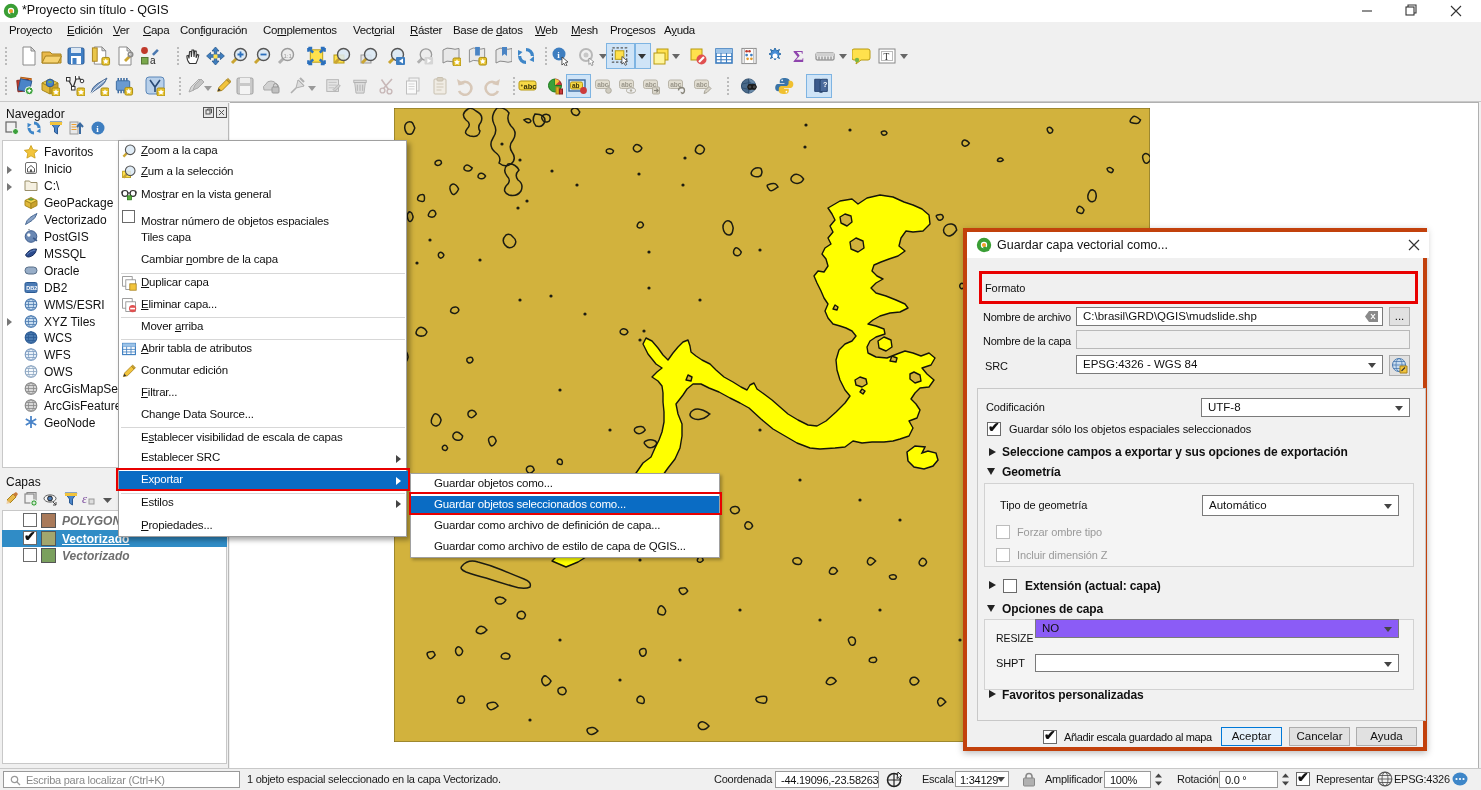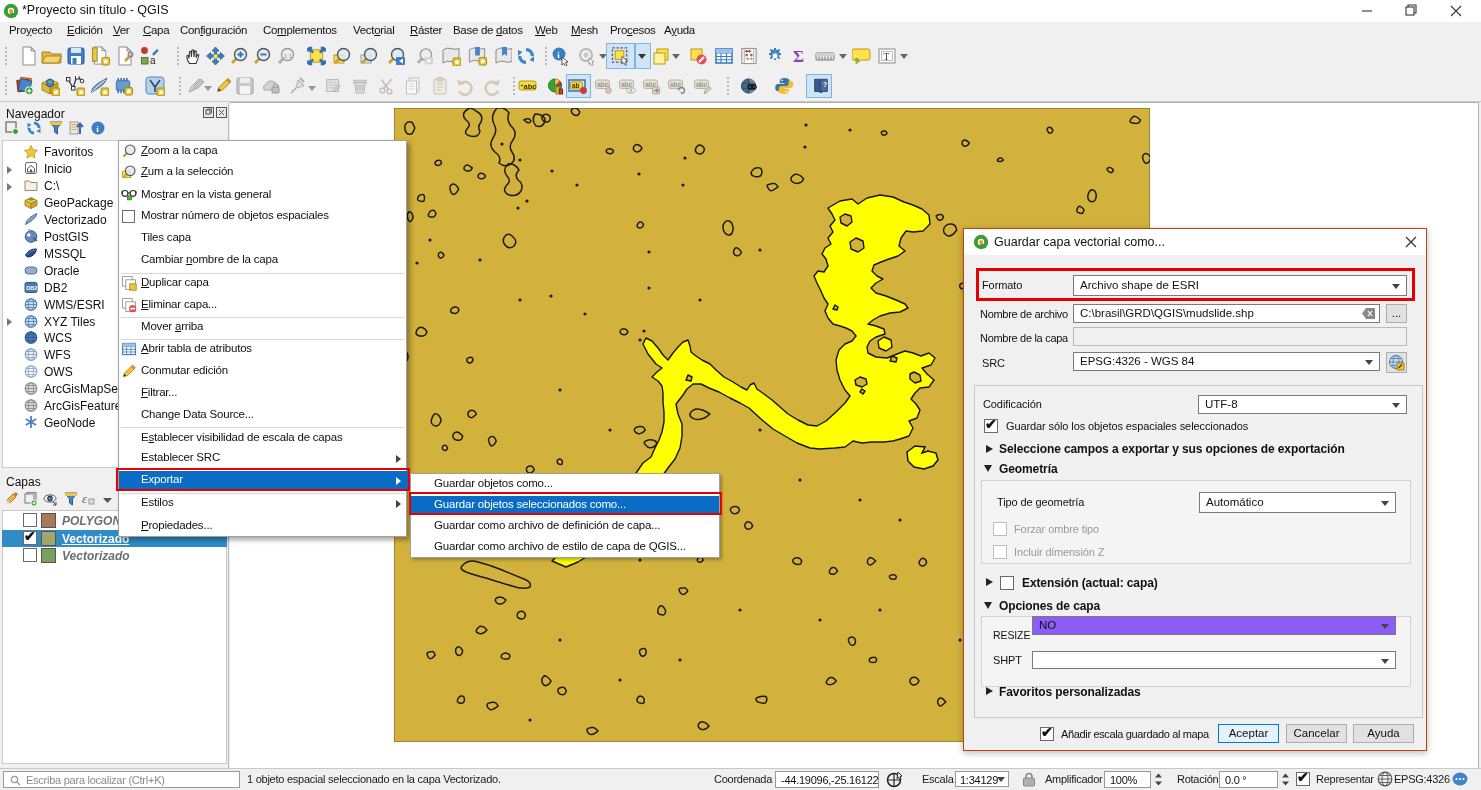--- a/index.html
+++ b/index.html
@@ -17,21 +17,21 @@
 .ptitle{position:absolute;font-size:12px;color:#111}
 #navtree{position:absolute;left:2px;top:37px;width:225px;height:328px;background:#fff;border:1px solid #c8c8c8}
 .trow{position:absolute;left:0;font-size:12px;color:#101010;white-space:nowrap}
 #layerlist{position:absolute;left:2px;top:407px;width:225px;height:254px;background:#fff;border:1px solid #c8c8c8}
 #canvas{left:230px;top:102px;width:1249px;height:666px;background:#fff;border-top:1px solid #b0b0b0;border-right:1px solid #b0b0b0}
 #ctxmenu{left:118px;top:140px;width:289px;height:397px;background:#fff;border:1px solid #a0a0a0;box-shadow:3px 3px 5px rgba(0,0,0,.35);font-size:11.5px;letter-spacing:-0.2px;color:#101010}
 .cmi{position:absolute;left:22px;white-space:nowrap}
 .csep{position:absolute;left:2px;width:284px;height:1px;background:#d7d7d7}
 .arr{position:absolute;width:0;height:0;border-left:5px solid #444;border-top:4px solid transparent;border-bottom:4px solid transparent}
 #submenu{left:410px;top:473px;width:310px;height:85px;background:#fff;border:1px solid #a0a0a0;box-shadow:2px 2px 3px rgba(0,0,0,.28);font-size:11.5px;letter-spacing:-0.2px;color:#101010}
-#dlg{left:963px;top:228px;width:464px;height:523px;background:#f0f0f0;border:1px solid #c2410c;box-shadow:0 2px 7px rgba(0,0,0,.28)}
+#dlg{left:963px;top:228px;width:464px;height:523px;background:#f0f0f0;border:4px solid #c2410c;box-shadow:0 2px 7px rgba(0,0,0,.28)}
 #dlgtitle{left:0;top:0;width:462px;height:26px;background:#fff;font-size:12.5px;color:#111}
 .lbl{position:absolute;font-size:11px;letter-spacing:-0.1px;color:#101010;white-space:nowrap}
 .combo{position:absolute;background:#fff;border:1px solid #7a7a7a;font-size:11.5px;color:#101010}
 .combo span{position:absolute;left:6px;top:3px;white-space:nowrap}
 .dn{position:absolute;right:6px;top:8px;width:0;height:0;border-top:5px solid #444;border-left:4px solid transparent;border-right:4px solid transparent}
 .cb{position:absolute;width:14px;height:14px;background:#fff;border:1px solid #6a6a6a}
 .cb.d{border-color:#bdbdbd}
 .chk{position:absolute;left:1px;top:-3px;font-size:14px;font-weight:bold;color:#111}
 .bold{font-weight:bold;font-size:12px}
 .gbox{position:absolute;border:1px solid #d2d2d2;background:#f4f4f4}
@@ -834,21 +834,21 @@
         <path d="M3 17 L8 12" stroke="#caa532" stroke-width="3"></path>
         <circle cx="11.5" cy="8.5" r="6" fill="#dbe9f4" fill-opacity="0.85" stroke="#555" stroke-width="1.4"></circle>
       </svg>
 <div class="cmi" style="top:46.7px">Mos<u>t</u>rar en la vista general</div>
 <svg class="abs" style="left:2px;top:45.69999999999999px" width="16" height="16" viewBox="0 0 20 20">
         <circle cx="5" cy="8" r="3.6" fill="none" stroke="#333" stroke-width="1.5"></circle>
         <circle cx="15" cy="8" r="3.6" fill="none" stroke="#333" stroke-width="1.5"></circle>
         <path d="M8.6 8 q1.4-1.5 2.8 0 M1.4 8 q-1-2 1-3 M18.6 8 q1-2-1-3" fill="none" stroke="#333" stroke-width="1.3"></path>
         <rect x="8" y="11" width="5" height="5" fill="#5aae3c" stroke="#2a7a1c"></rect>
       </svg>
-<div class="cmi" style="top:68px">Mostrar número de objetos espaciales</div>
+<div class="cmi" style="top:74px">Mostrar número de objetos espaciales</div>
 <div class="cb" style="left:3px;top:68.5px;width:13px;height:13px"></div>
 <div class="cmi" style="top:90.2px">Tiles capa</div>
 <div class="cmi" style="top:112.1px">Cambiar <u>n</u>ombre de la capa</div>
 <div class="cmi" style="top:134.9px"><u>D</u>uplicar capa</div>
 <svg class="abs" style="left:2px;top:133.89999999999998px" width="16" height="16" viewBox="0 0 20 20">
         <rect x="2" y="2" width="12" height="12" fill="#fff" stroke="#888"></rect>
         <rect x="6" y="6" width="12" height="12" fill="#fff" stroke="#888"></rect>
         <rect x="11" y="11" width="8" height="8" fill="#f2c43c" stroke="#a8821d"></rect>
       </svg>
 <div class="cmi" style="top:156.7px"><u>E</u>liminar capa...</div>
@@ -904,24 +904,20 @@
         <circle cx="8" cy="8" r="3.2" fill="#fff"></circle>
         <path d="M8.5 8.5 L13.5 13.5 L11 14.5 L7 10.5 Z" fill="#3a9e35"></path>
         <circle cx="8" cy="8" r="2.1" fill="#f0a02e"></circle>
       </svg>
 <div class="abs" style="left:30px;top:6px;font-size:12.5px;color:#111">Guardar capa vectorial como...</div>
 <svg class="abs" style="left:441px;top:7px" width="12" height="12" viewBox="0 0 12 12">
         <path d="M1 1 l10 10 M11 1 L1 11" stroke="#333" stroke-width="1.2"></path>
       </svg>
 <div class="abs" style="left:12px;top:39px;width:439px;height:33px;border:3px solid #e80000"></div>
 <div class="lbl" style="left:18px;top:50px">Formato</div>
-<div class="combo" style="left:109px;top:46px;width:334px;height:21px;background:#fff;border-color:#7a7a7a">
-        <span style="top:3px">Archivo shape de ESRI</span>
-        <div class="dn" style="top:8px"></div>
-      </div>
 <div class="lbl" style="left:16px;top:79px;letter-spacing:-0.3px">Nombre de archivo</div>
 <div class="combo" style="left:109px;top:75px;width:307px;height:19px;background:#fff;border-color:#7a7a7a">
         <span style="top:2px">C:\brasil\GRD\QGIS\mudslide.shp</span>
       </div>
 <svg class="abs" style="left:398px;top:79px" width="13" height="11" viewBox="0 0 13 11">
         <path d="M4 0 h9 v11 h-9 l-4-5.5z" fill="#8a8a8a"></path>
         <path d="M6 3 l4 5 m0-5 l-4 5" stroke="#fff" stroke-width="1.2"></path>
       </svg>
 <div class="btn" style="left:422px;top:75px;width:21px;height:19px;line-height:17px">...</div>
 <div class="lbl" style="left:16px;top:103px;letter-spacing:-0.3px">Nombre de la capa</div>
@@ -990,21 +986,21 @@
 <div class="sfield" style="left:3px;top:2px;width:237px;height:17px;color:#8a8a8a">
         <svg style="position:absolute;left:6px;top:3px" width="11" height="11" viewBox="0 0 11 11">
           <circle cx="4.5" cy="4.5" r="3.2" fill="none" stroke="#999" stroke-width="1.2"></circle>
           <path d="M7 7 l3 3" stroke="#999" stroke-width="1.2"></path>
         </svg>
         <span style="position:absolute;left:22px;top:2px">Escriba para localizar (Ctrl+K)</span>
       </div>
 <div class="abs" style="left:247px;top:4px;color:#1a1a1a">1 objeto espacial seleccionado en la capa Vectorizado.</div>
 <div class="abs" style="left:714px;top:4px">Coordenada</div>
 <div class="sfield" style="left:775px;top:2px;width:104px;height:17px">
-        <span style="position:absolute;left:5px;top:2px">-44.19096,-25.16122</span>
+        <span style="position:absolute;left:5px;top:2px">-44.19096,-23.58263</span>
       </div>
 <svg class="abs" style="left:886px;top:2px" width="17" height="17" viewBox="0 0 17 17">
         <circle cx="8" cy="9" r="6.5" fill="none" stroke="#222" stroke-width="1.5"></circle>
         <path d="M8 2.5 v13 M1.5 9 h13" stroke="#222" stroke-width="1.2"></path>
         <path d="M12 1 l4 4 -2 .5 1 2 -1.4 .7 -1-2 -1.6 1.3z" fill="#fff" stroke="#222" stroke-width="1"></path>
       </svg>
 <div class="abs" style="left:922px;top:4px">Escala</div>
 <div class="sfield" style="left:955px;top:2px;width:54px;height:16px">
         <span style="position:absolute;left:4px;top:2px">1:34129</span>
       </div>

